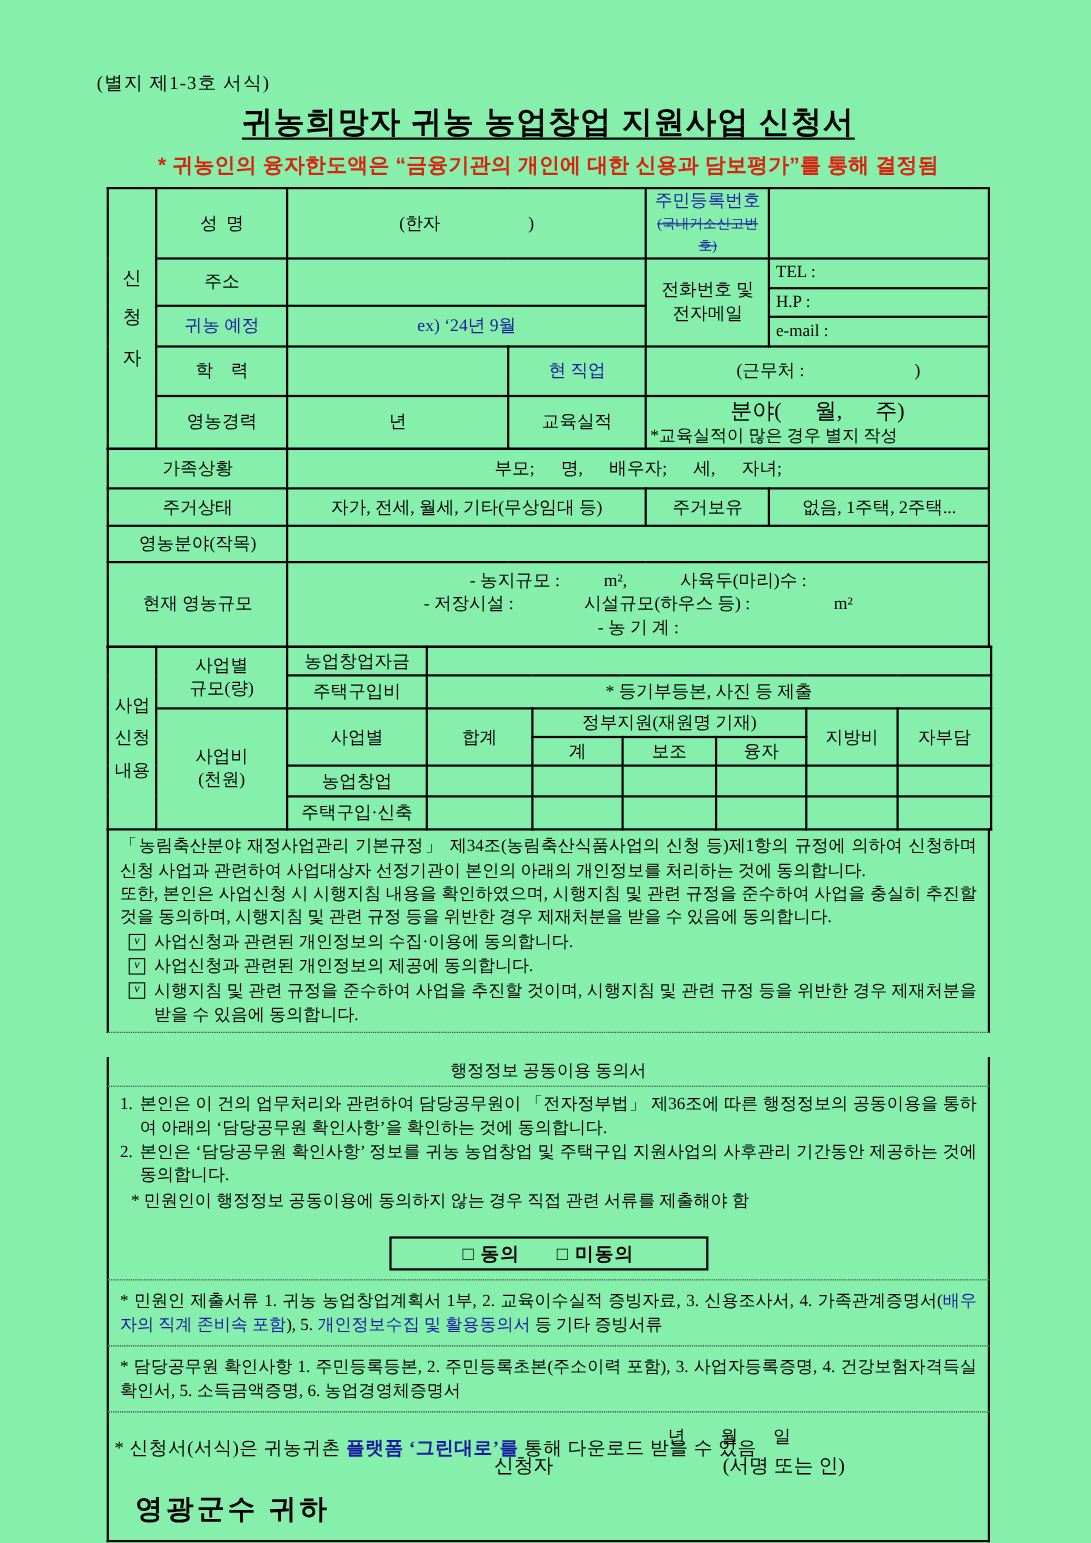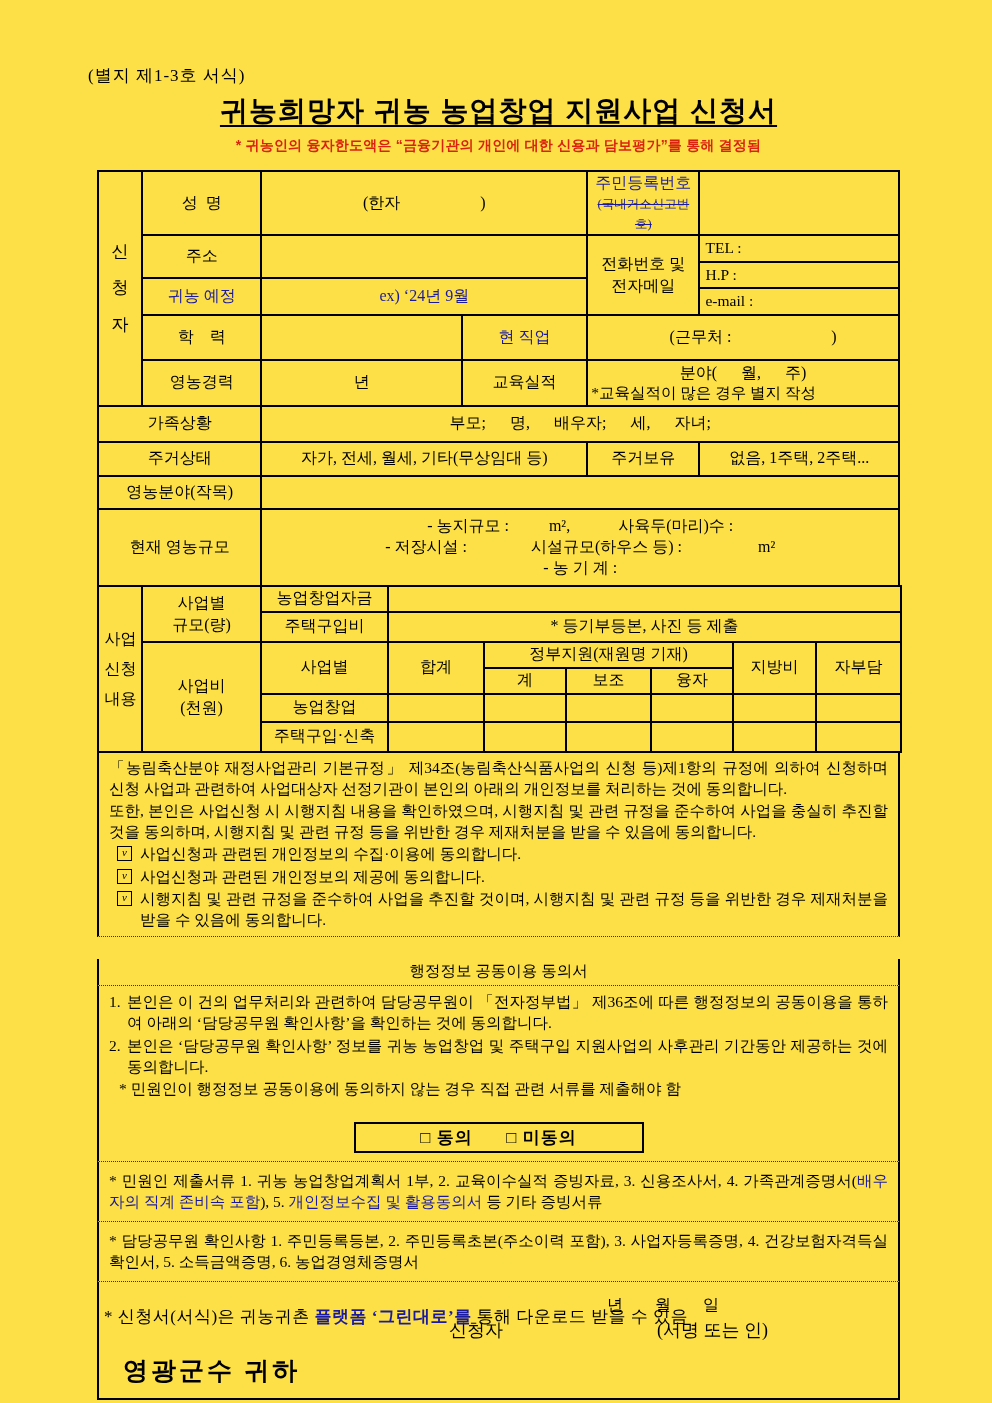--- a/index.html
+++ b/index.html
@@ -1,28 +1,28 @@
 <!DOCTYPE html>
 <html lang="ko"><head>
 <meta charset="utf-8">
 <style>
   html,body{margin:0;padding:0;background:#fff;}
-  .sheet{position:relative;width:992px;height:1403px;background:#fde047;overflow:hidden;
+  .sheet{position:relative;width:992px;height:1403px;background:#86efac;overflow:hidden;
          font-family:"Liberation Serif","DejaVu Serif",serif;color:#000;}
   .pre{white-space:pre-wrap;}
   .blue{color:#1a1aa0;}
   .strike{text-decoration:line-through;}
   .bold{font-weight:bold;}
 
   .form-no{position:absolute;left:88px;top:64px;font-size:17px;letter-spacing:1px;}
   .title-wrap{position:absolute;left:97px;top:92px;width:803px;text-align:center;}
   .doc-title{font-family:"Liberation Sans","DejaVu Sans",sans-serif;font-size:28px;font-weight:bold;
              text-decoration:underline;text-underline-offset:5px;text-decoration-thickness:2px;letter-spacing:1px;}
   .red-notice{margin-top:7px;font-family:"Liberation Sans","DejaVu Sans",sans-serif;
-              font-size:14px;font-weight:bold;color:#d9230f;letter-spacing:0.2px;}
+              font-size:19px;font-weight:bold;color:#d9230f;letter-spacing:0.2px;}
 
   .formbox{position:absolute;left:97px;top:170px;width:803px;}
   table.ft{border-collapse:collapse;width:803px;table-layout:fixed;}
   table.ft + table.ft{margin-top:-2px;}
   table.ft td{border:2px solid #000;font-size:16px;text-align:center;vertical-align:middle;
               padding:1px 3px;overflow:hidden;}
   td.lcell{text-align:left;padding-left:9px;}
   .vside{display:inline-block;width:1.1em;word-break:break-all;line-height:2.15;font-size:17px;}
   .vside2{display:inline-block;width:2.3em;word-break:break-all;line-height:1.85;font-size:16px;}
   .two-line{white-space:pre-wrap;line-height:1.35;}
@@ -109,21 +109,21 @@
         <td><span class="pre">학    력</span></td>
         <td></td>
         <td class="blue">현 직업</td>
         <td colspan="2" class="lcell"><span class="pre" style="padding-left:20px">(근무처 :                         )</span></td>
       </tr>
       <tr style="height:46px">
         <td>영농경력</td>
         <td>년</td>
         <td>교육실적</td>
         <td colspan="2" class="small">
-          <div class="pre" style="font-size:16px">분야(      월,      주)</div>
+          <div class="pre" style="font-size:20px">분야(      월,      주)</div>
           <div style="font-size:15.5px;text-align:left">*교육실적이 많은 경우 별지 작성</div>
         </td>
       </tr>
     </tbody>
       </table>
 
     <table class="ft">
       <colgroup>
           <col style="width:163px">
           <col style="width:200px">

